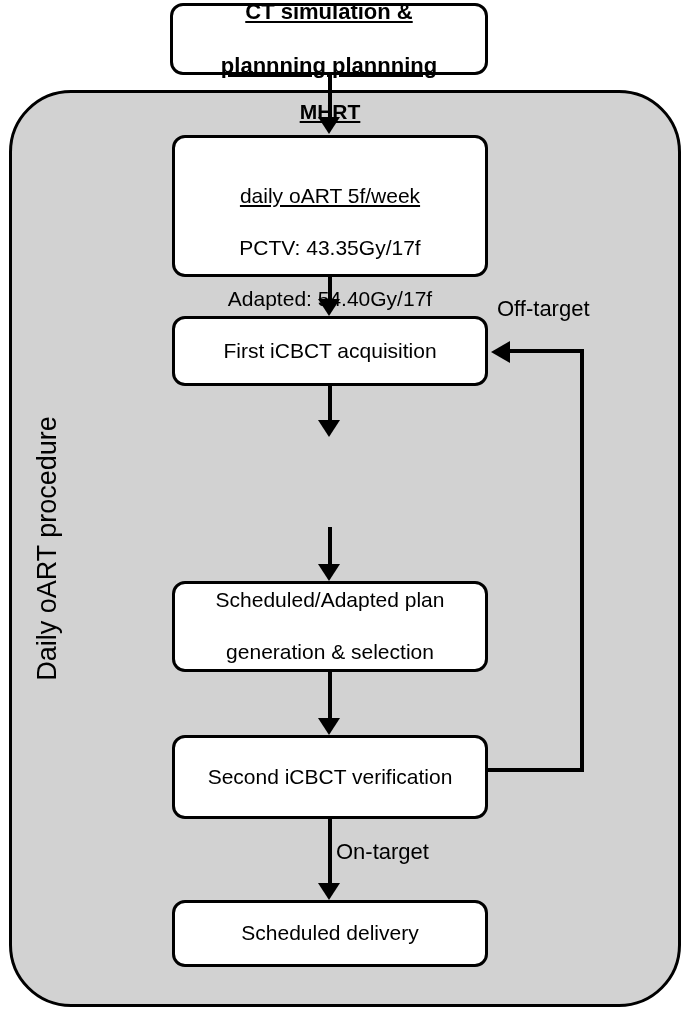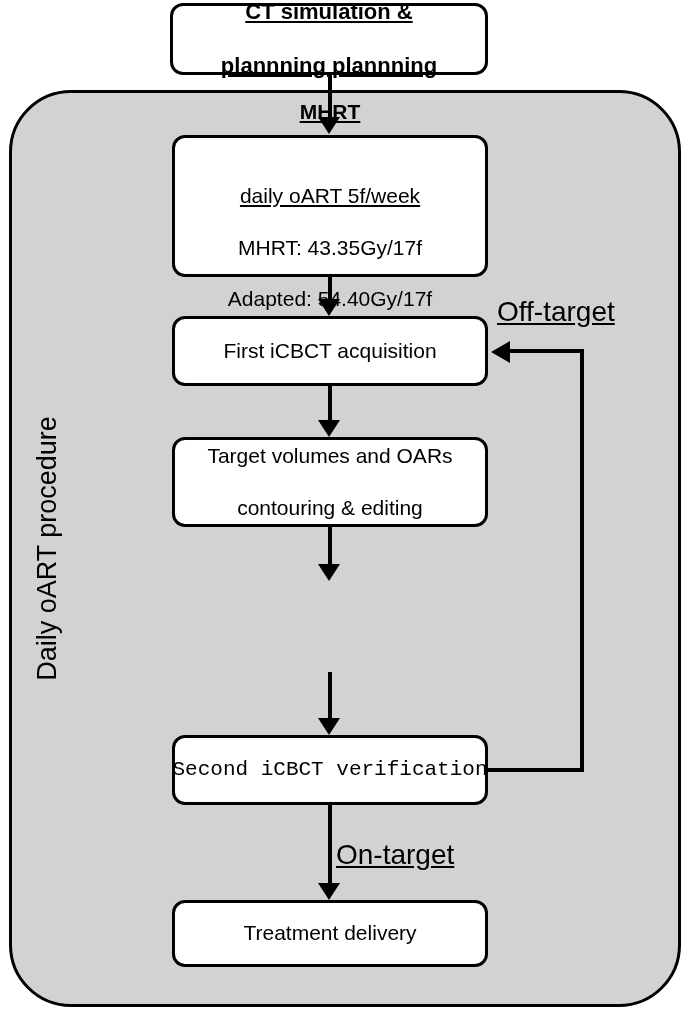--- a/index.html
+++ b/index.html
@@ -57,21 +57,21 @@
   }
   .node .ln { display:block; white-space:nowrap; }
   .b-u { font-weight:bold; text-decoration:underline; }
   .u   { text-decoration:underline;margin-top:32px; }
 
   #node-ct-sim      { left:170px; top:3px;   width:318px; height:72px;  font-size:22px; }
   #node-mhrt        { left:172px; top:135px; width:316px; height:142px; }
   #node-first-icbct { left:172px; top:316px; width:316px; height:70px;  }
   #node-contouring  { left:172px; top:437px; width:316px; height:90px;  }
   #node-plan-gen    { left:172px; top:581px; width:316px; height:91px;  }
-  #node-second-icbct{ left:172px; top:735px; width:316px; height:70px;font-family:Liberation Mono, monospace;  }
+  #node-second-icbct{ left:172px; top:735px; width:316px; height:84px;  }
   #node-delivery    { left:172px; top:900px; width:316px; height:67px;  }
 
   
   .vline {
     position:absolute;
     width:4px;
     background:#000000;
     z-index:3;
   }
   .hline {
@@ -114,25 +114,24 @@
 
   
   #fb-h-bottom { left:488px; top:768px; width:96px; }
   #fb-v        { left:580px; top:349px; height:423px; }
   #fb-h-top    { left:510px; top:349px; width:74px; }
   #fb-arrow    { left:491px; top:341px; }
 
   
   .edge-label {
     position:absolute;
-    font-size:28px;
+    font-size:22px;
     color:#000000;
     white-space:nowrap;
     z-index:6;
-    text-decoration:underline;
   }
   #label-off-target { left:497px; top:296px; }
   #label-on-target  { left:336px; top:839px; }
 </style>
 </head>
 <body>
 
 <div id="canvas">
 
   <div class="procedure-container">
@@ -143,55 +142,55 @@
     <span class="ln b-u">CT simulation &amp;</span>
     <span class="ln b-u">plannning plannning</span>
   </div>
 
   <div class="vline" id="conn-1-v"></div>
   <div class="arrow-down" id="conn-1-a"></div>
 
   <div class="node" id="node-mhrt">
     <span class="ln b-u">MHRT</span>
     <span class="ln u">daily oART   5f/week</span>
-    <span class="ln">MHRT: 43.35Gy/17f</span>
+    <span class="ln">PCTV: 43.35Gy/17f</span>
     <span class="ln">Adapted: 54.40Gy/17f</span>
   </div>
 
   <div class="vline" id="conn-2-v"></div>
   <div class="arrow-down" id="conn-2-a"></div>
 
   <div class="node" id="node-first-icbct">
     <span class="ln">First iCBCT acquisition</span>
   </div>
 
   <div class="vline" id="conn-3-v"></div>
   <div class="arrow-down" id="conn-3-a"></div>
 
-  <div class="node" id="node-contouring">
-    <span class="ln">Target volumes and OARs</span>
-    <span class="ln">contouring &amp; editing</span>
-  </div>
 
   <div class="vline" id="conn-4-v"></div>
   <div class="arrow-down" id="conn-4-a"></div>
 
+  <div class="node" id="node-plan-gen">
+    <span class="ln">Scheduled/Adapted plan</span>
+    <span class="ln">generation &amp; selection</span>
+  </div>
 
   <div class="vline" id="conn-5-v"></div>
   <div class="arrow-down" id="conn-5-a"></div>
 
   <div class="node" id="node-second-icbct">
     <span class="ln">Second iCBCT verification</span>
   </div>
 
   <div class="vline" id="conn-6-v"></div>
   <div class="arrow-down" id="conn-6-a"></div>
 
   <div class="node" id="node-delivery">
-    <span class="ln">Treatment delivery</span>
+    <span class="ln">Scheduled delivery</span>
   </div>
 
   <div class="hline" id="fb-h-bottom"></div>
   <div class="vline" id="fb-v"></div>
   <div class="hline" id="fb-h-top"></div>
   <div class="arrow-left" id="fb-arrow"></div>
 
   <div class="edge-label" id="label-off-target">Off-target</div>
   <div class="edge-label" id="label-on-target">On-target</div>
 

